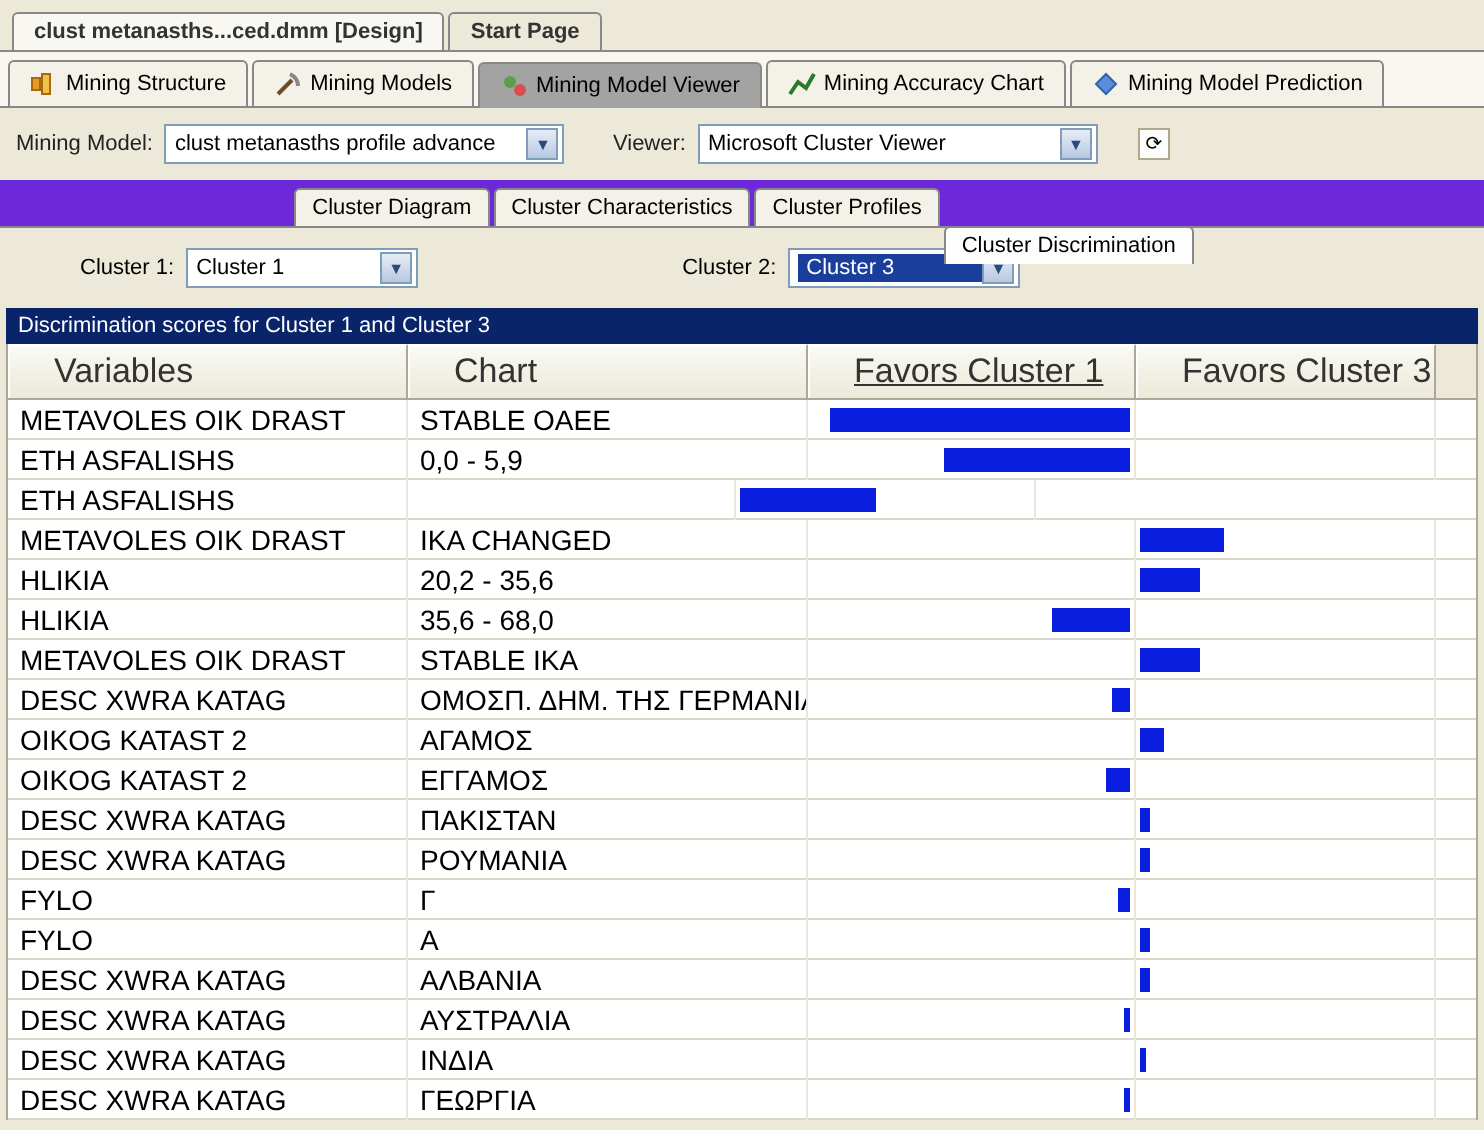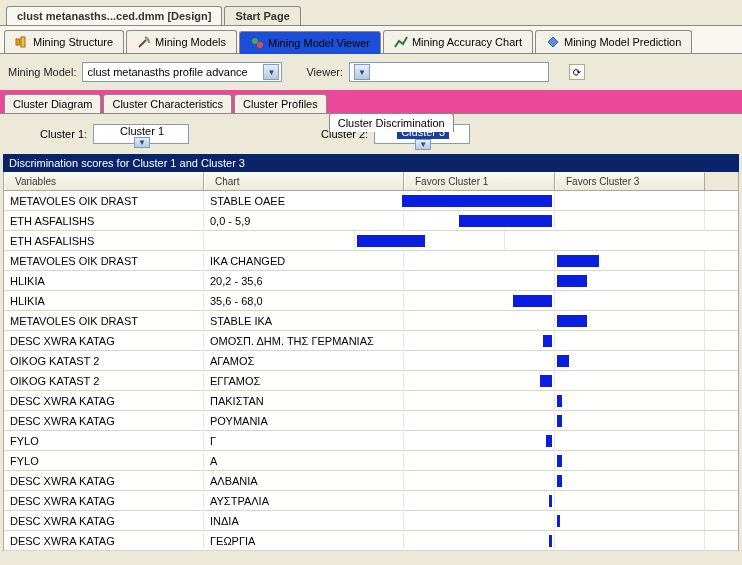--- a/index.html
+++ b/index.html
@@ -47,21 +47,21 @@
   padding: 4px 10px;
   border: 1px solid #888;
   border-bottom: none;
   border-radius: 3px 3px 0 0;
   margin-right: 2px;
   background: #f4f2e8;
   gap: 4px;
   cursor: pointer;
 }
 .tool-tab.active {
-  background: #1d4ed8;
+  background: #a3a3a3;
   font-weight: normal;
   position: relative;
   top: 1px;
 }
 .icon {
   width: 14px;
   height: 14px;
   display: inline-block;
 }
 .model-bar {
@@ -89,22 +89,23 @@
   border: 1px solid #7f9db9;
   display: flex;
   align-items: center;
   justify-content: center;
   font-size: 8px;
   color: #2a4a7a;
 }
 .sub-tabs {
   display: flex;
   padding: 4px 0 0 4px;
-  background: #ec4899;
+  background: #6d28d9;
   border-bottom: 1px solid #888;
+  justify-content: center;
 }
 .sub-tab {
   padding: 3px 8px;
   border: 1px solid #888;
   border-bottom: none;
   border-radius: 3px 3px 0 0;
   margin-right: 2px;
   background: #f4f2e8;
   cursor: pointer;
 }
@@ -113,21 +114,21 @@
   position: relative;
   top: 19px;
 }
 .cluster-bar {
   display: flex;
   align-items: center;
   padding: 10px 4px 10px 40px;
   gap: 6px;
   background: #ece9d8;
 }
-.dd-wide { width: 96px; flex-direction: column; }
+.dd-wide { width: 116px; }
 .dd-highlight .dd-text {
   background: #1a3e9c;
   color: #fff;
   padding: 1px 4px;
 }
 .title-bar {
   background: #0a246a;
   color: #fff;
   padding: 3px 6px;
   font-size: 11px;
@@ -140,40 +141,40 @@
 .grid-head {
   display: flex;
   background: #ece9d8;
   border-bottom: 1px solid #aca899;
 }
 .gh {
   border: 1px solid #fff;
   border-right: 1px solid #aca899;
   border-bottom: none;
   background: linear-gradient(#fafaf6,#ece9d8);
-  padding: 3px 10px;
-  font-size: 10px;
+  padding: 3px 22px;
+  font-size: 17px;
   color: #333;
   overflow: hidden;
   white-space: nowrap;
 }
 .col-var { width: 200px; }
 .col-val { width: 200px; }
-.col-f1 { width: 151px; }
+.col-f1 { width: 164px; text-decoration: underline; }
 .col-f2 { width: 150px; }
 .grid-row {
   display: flex;
   border-bottom: 1px solid #d9d5c7;
   background: #fff;
   height: 20px;
   align-items: center;
 }
 .gc {
   padding: 2px 6px;
-  font-size: 11px;
+  font-size: 14px;
   overflow: hidden;
   white-space: nowrap;
   border-right: 1px solid #eae7da;
 }
 .gc.col-val { border-right: 1px solid #eae7da; }
 .bar-cell {
   position: relative;
   height: 20px;
   border-right: 1px solid #eae7da;
 }
@@ -241,20 +242,21 @@
 </div>
 
 <div class="model-bar">
   <label>Mining Model:</label>
   <div class="dropdown" style="width:200px">
     <span class="dd-text">clust metanasths profile advance</span>
     <span class="dd-arrow">▼</span>
   </div>
   <label style="margin-left:18px">Viewer:</label>
   <div class="dropdown" style="width:200px">
+    <span class="dd-text">Microsoft Cluster Viewer</span>
     <span class="dd-arrow">▼</span>
   </div>
   <span style="margin-left:14px" class="ref-icon">⟳</span>
 </div>
 
 <div class="sub-tabs">
   <div class="sub-tab">Cluster Diagram</div>
   <div class="sub-tab">Cluster Characteristics</div>
   <div class="sub-tab">Cluster Profiles</div>
   <div class="sub-tab active">Cluster Discrimination</div>

